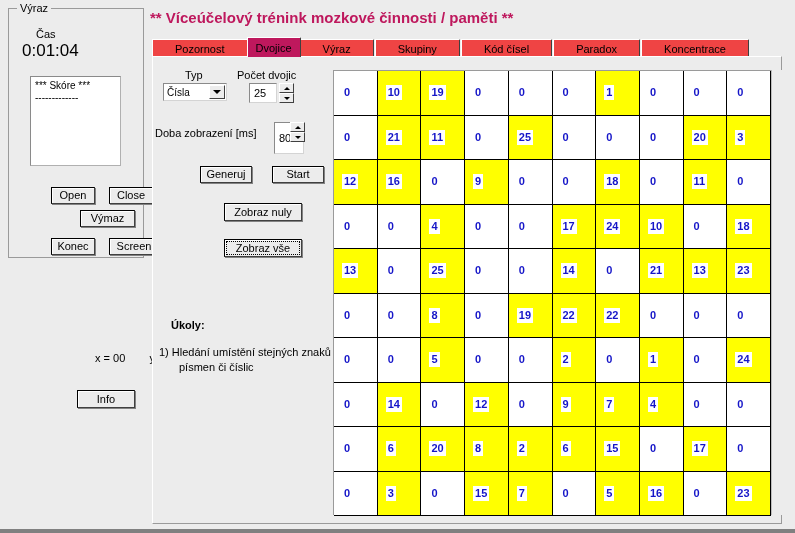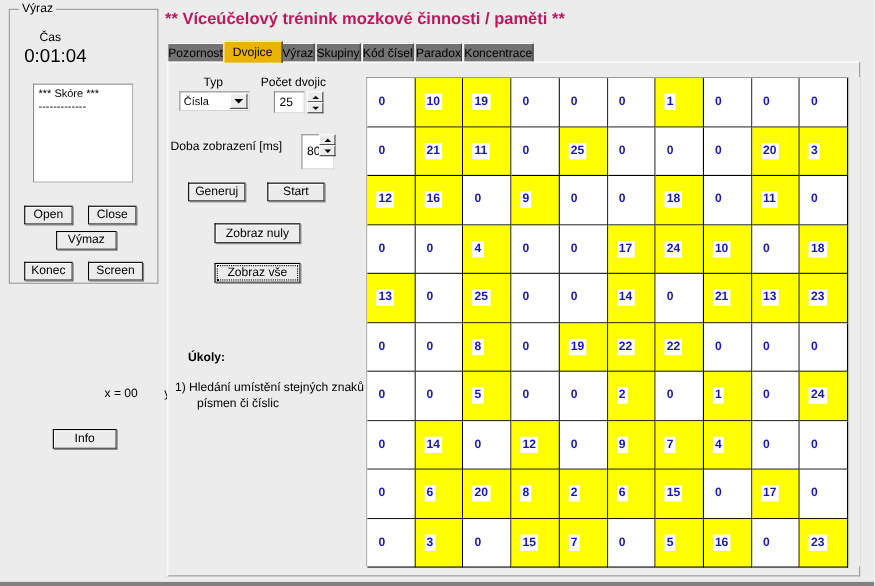--- a/index.html
+++ b/index.html
@@ -80,20 +80,21 @@
     box-sizing: border-box;
     font-family: "Liberation Sans", sans-serif;
     font-size: 11px;
     color: #000;
     text-align: center;
     line-height: 1;
     padding: 0;
     cursor: default;
     display: flex; align-items: center; justify-content: center;
     white-space: nowrap;
+    margin-left: 29px;
   }
   .btn.focused {
     outline: 1px dotted #000;
     outline-offset: -3px;
   }
 
   #btn-open   { left: 22px;  top: 187px; width: 44px; height: 17px; }
   #btn-close  { left: 80px;  top: 187px; width: 44px; height: 17px; }
   #btn-vymaz  { left: 51px;  top: 210px; width: 55px; height: 17px; }
   #btn-konec  { left: 22px;  top: 238px; width: 44px; height: 17px; }
@@ -119,42 +120,42 @@
   #tabctrl {
     position: absolute; left: 152px; top: 37px;
     width: 630px; height: 487px;
   }
   .tabstrip {
     position: absolute; left: 0; top: 0; height: 20px;
     display: flex; align-items: flex-end;
   }
   .tab {
     height: 18px;
-    background: #737373;
+    background: #ef4444;
     border: 1px solid #ffffff;
     border-right-color: #6d6d6d;
     border-bottom: none;
     box-sizing: border-box;
-    padding: 0 0;
+    padding: 0 22px;
     font-size: 11px;
     display: flex; align-items: center;
     margin-right: 1px;
     position: relative;
     cursor: default;
     white-space: nowrap;
     color: #000;
   }
   .tab::after {
     content: "";
     position: absolute; right: -1px; top: 0; bottom: 0; width: 1px;
     background: #404040;
   }
   .tab.active {
     height: 20px;
-    background: #eab308;
+    background: #be185d;
     border-top-color: #ffffff;
     border-left-color: #ffffff;
     z-index: 3;
     margin-left: -2px; margin-right: -1px;
     padding: 0 8px;
     text-align: right;
   }
   .tabpage {
     position: absolute; left: 0; top: 19px;
     width: 630px; height: 468px;

